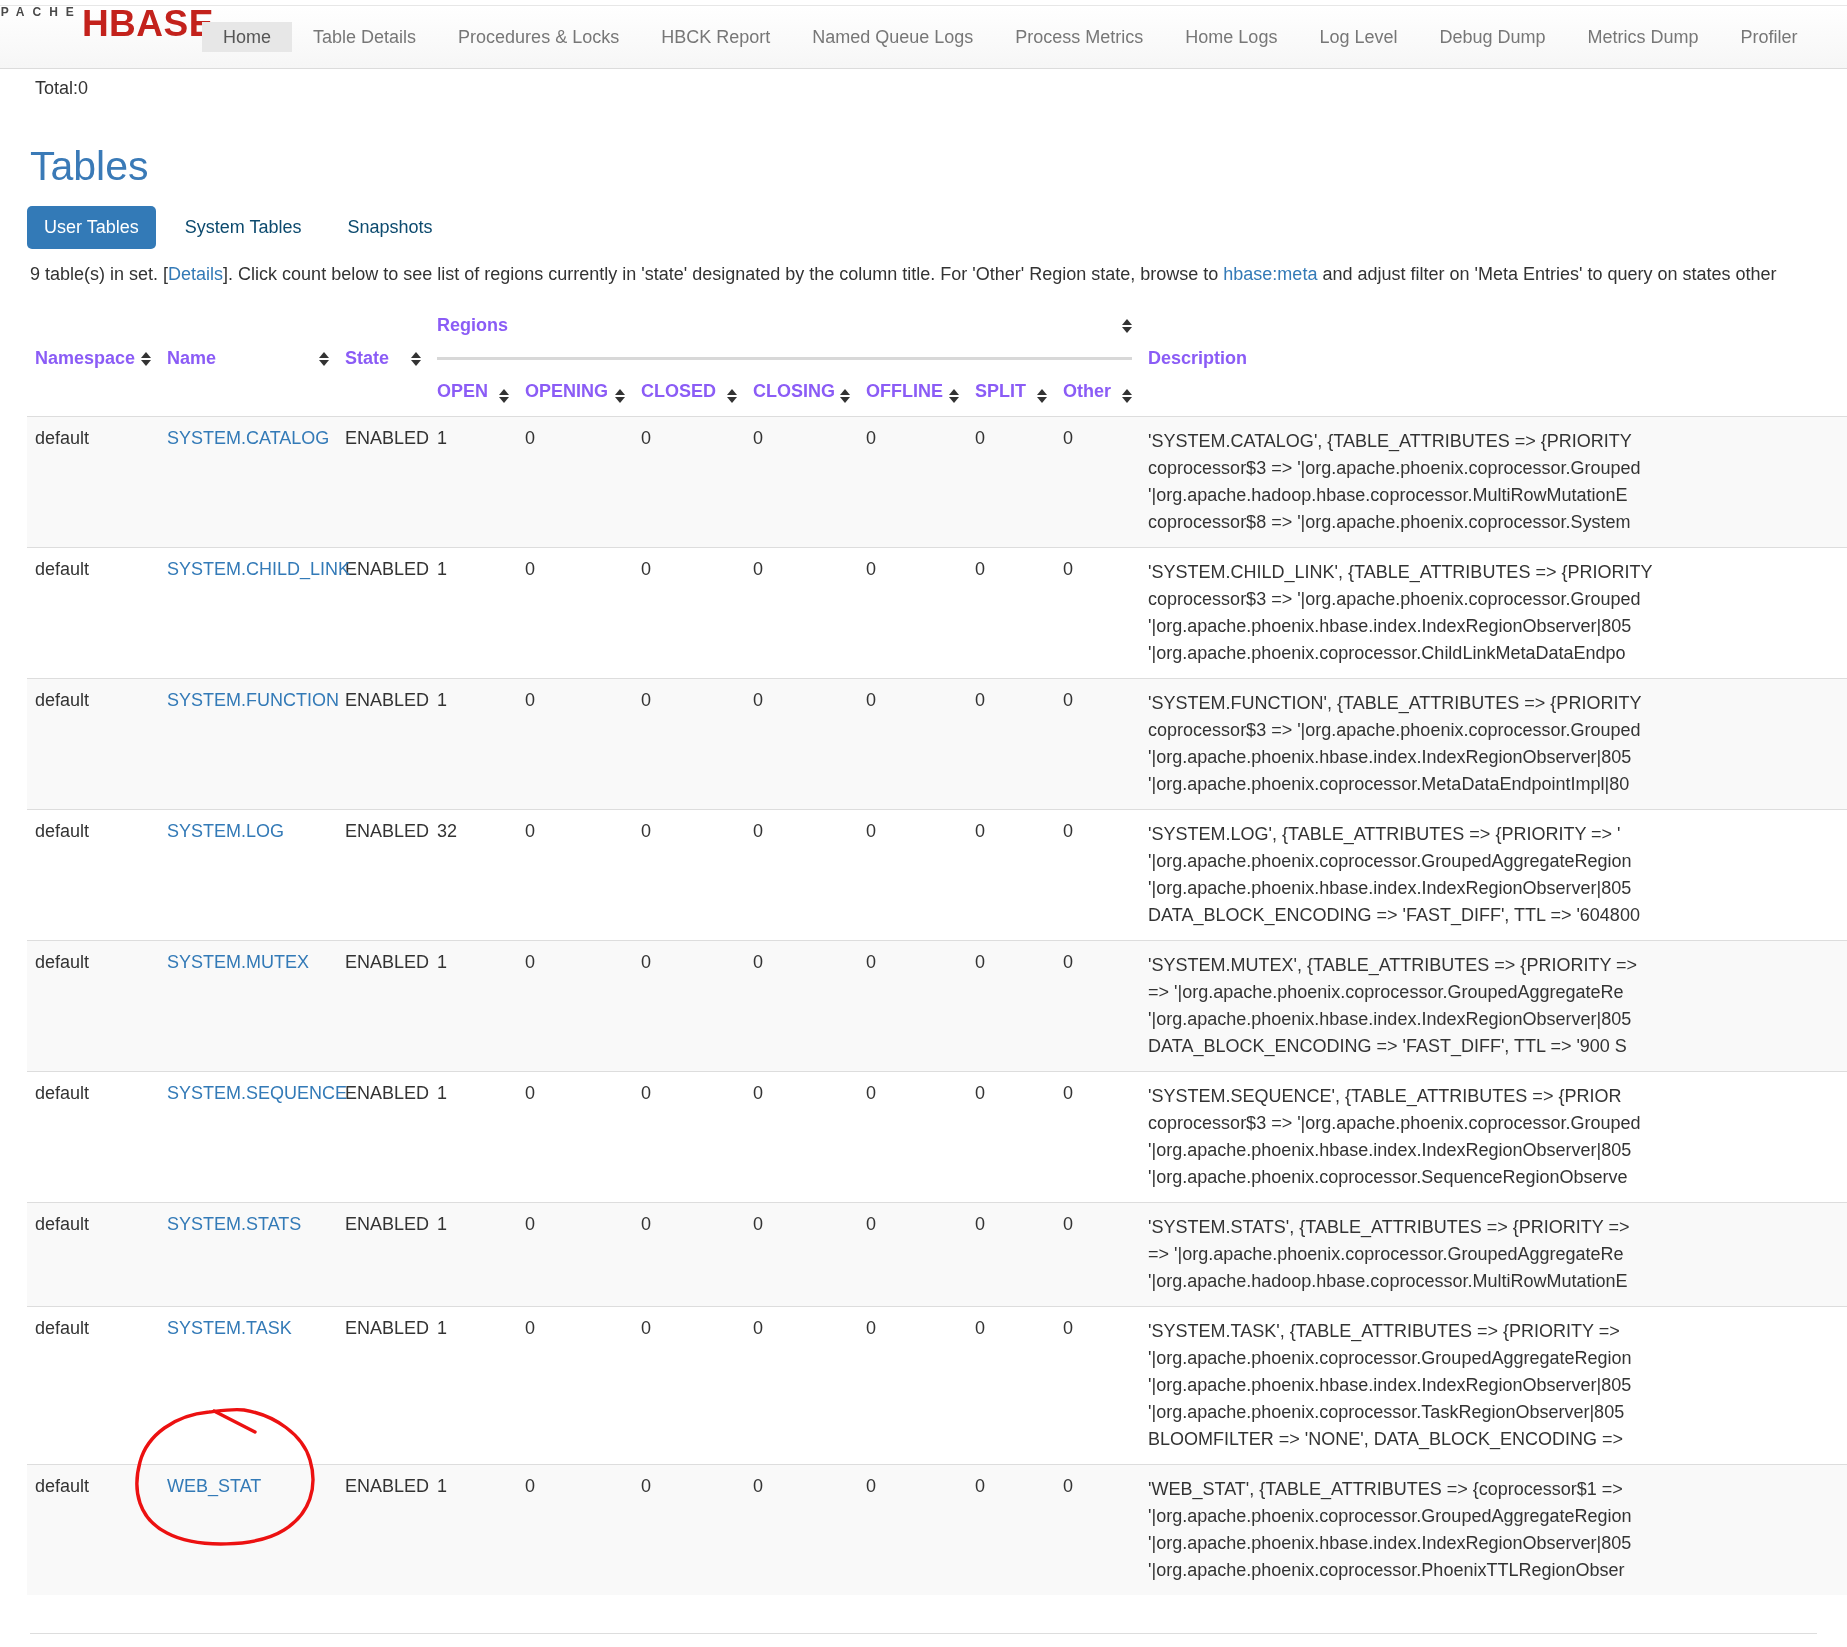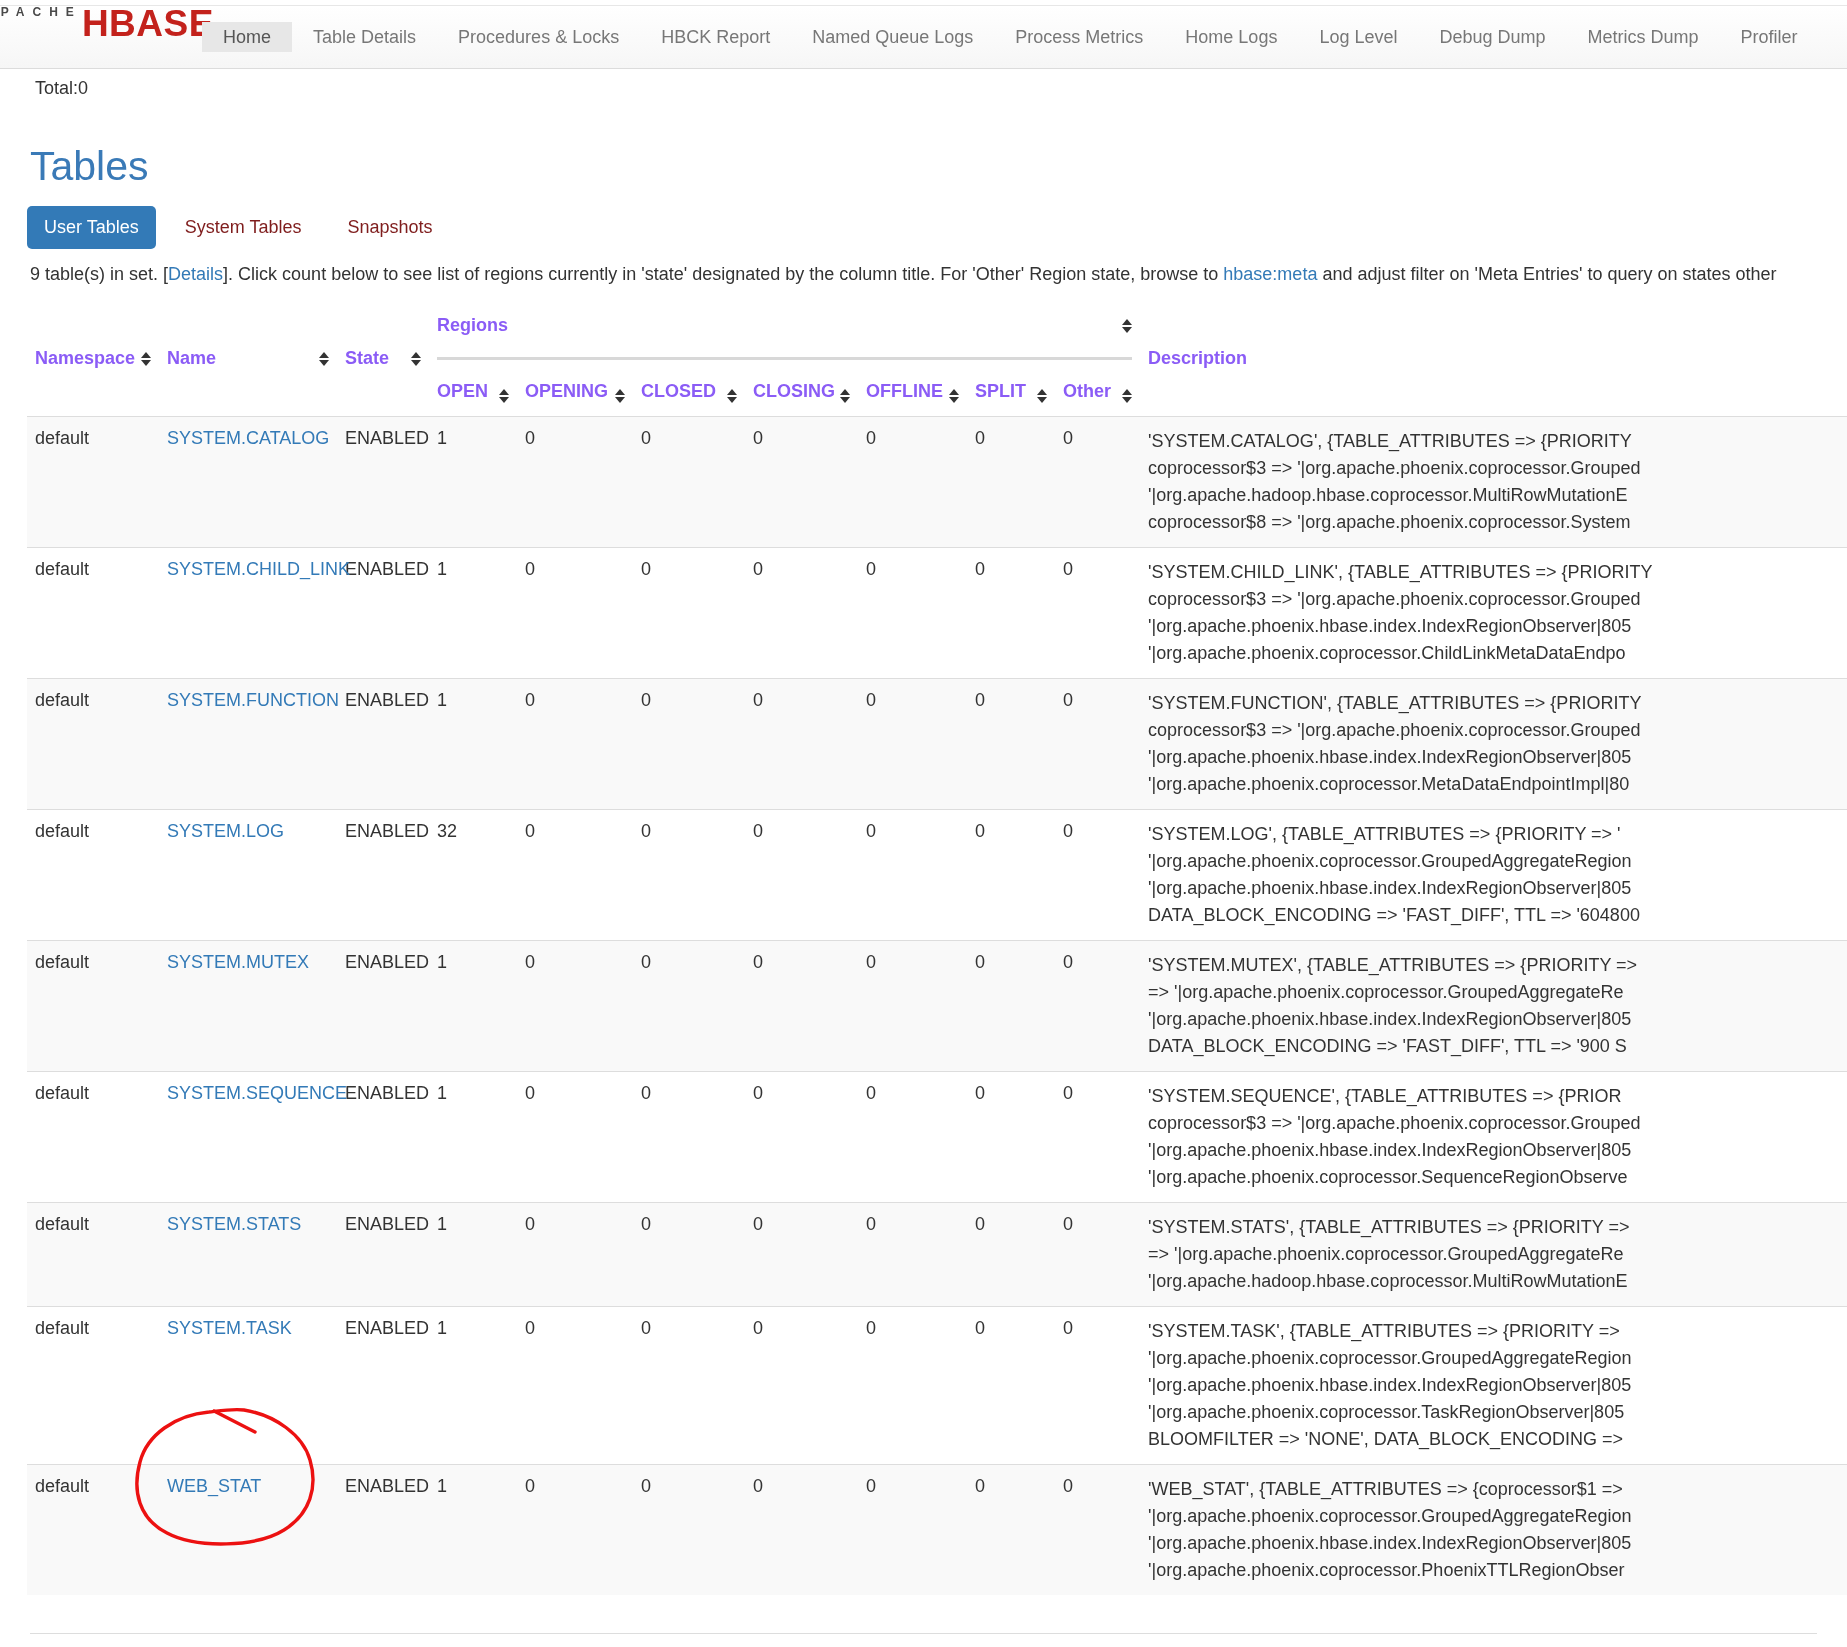--- a/index.html
+++ b/index.html
@@ -20,21 +20,21 @@
   .brand .hbase{font-size:37px;font-weight:800;color:#c3221c;line-height:35px;letter-spacing:0.5px}
   ul.nav{display:flex;list-style:none;margin:16px;padding:0}
   ul.nav li{display:flex}
   ul.nav li a{display:flex;align-items:center;padding:0 21px;color:#777;text-decoration:none;font-size:18px}
   ul.nav li.active a{background:#e7e7e7;color:#555}
   
   .total{margin:9px 0 0 35px;font-size:18px;color:#333}
   h1.page-title{margin:44px 0 14px 30px;font-size:41px;font-weight:400;color:#3a7ab7}
   
   .tabs{margin:16px 0 0 27px;display:flex;gap:12px}
-  .tabs a{padding:11px 17px;border-radius:5px;color:#7f1d1d;text-decoration:none;font-size:18px}
+  .tabs a{padding:11px 17px;border-radius:5px;color:#0c4a6e;text-decoration:none;font-size:18px}
   .tabs a.active{background:#337ab7;color:#fff}
   
   .summary{margin:15px 0 0 30px;white-space:nowrap;font-size:18px;color:#333;overflow:hidden}
   .summary a{color:#337ab7;text-decoration:none}
   
   .tablewrap{margin:24px 0 0 27px}
   table.tbl{border-collapse:collapse;table-layout:fixed;width:2600px}
   .tbl th,.tbl td{text-align:left;vertical-align:top;padding:11px 8px;font-weight:normal;font-size:18px}
   .tbl thead th{font-weight:bold;padding:6px 8px;position:relative;color:#8b5cf6}
   .tbl thead tr.sub th{padding-bottom:14px}

